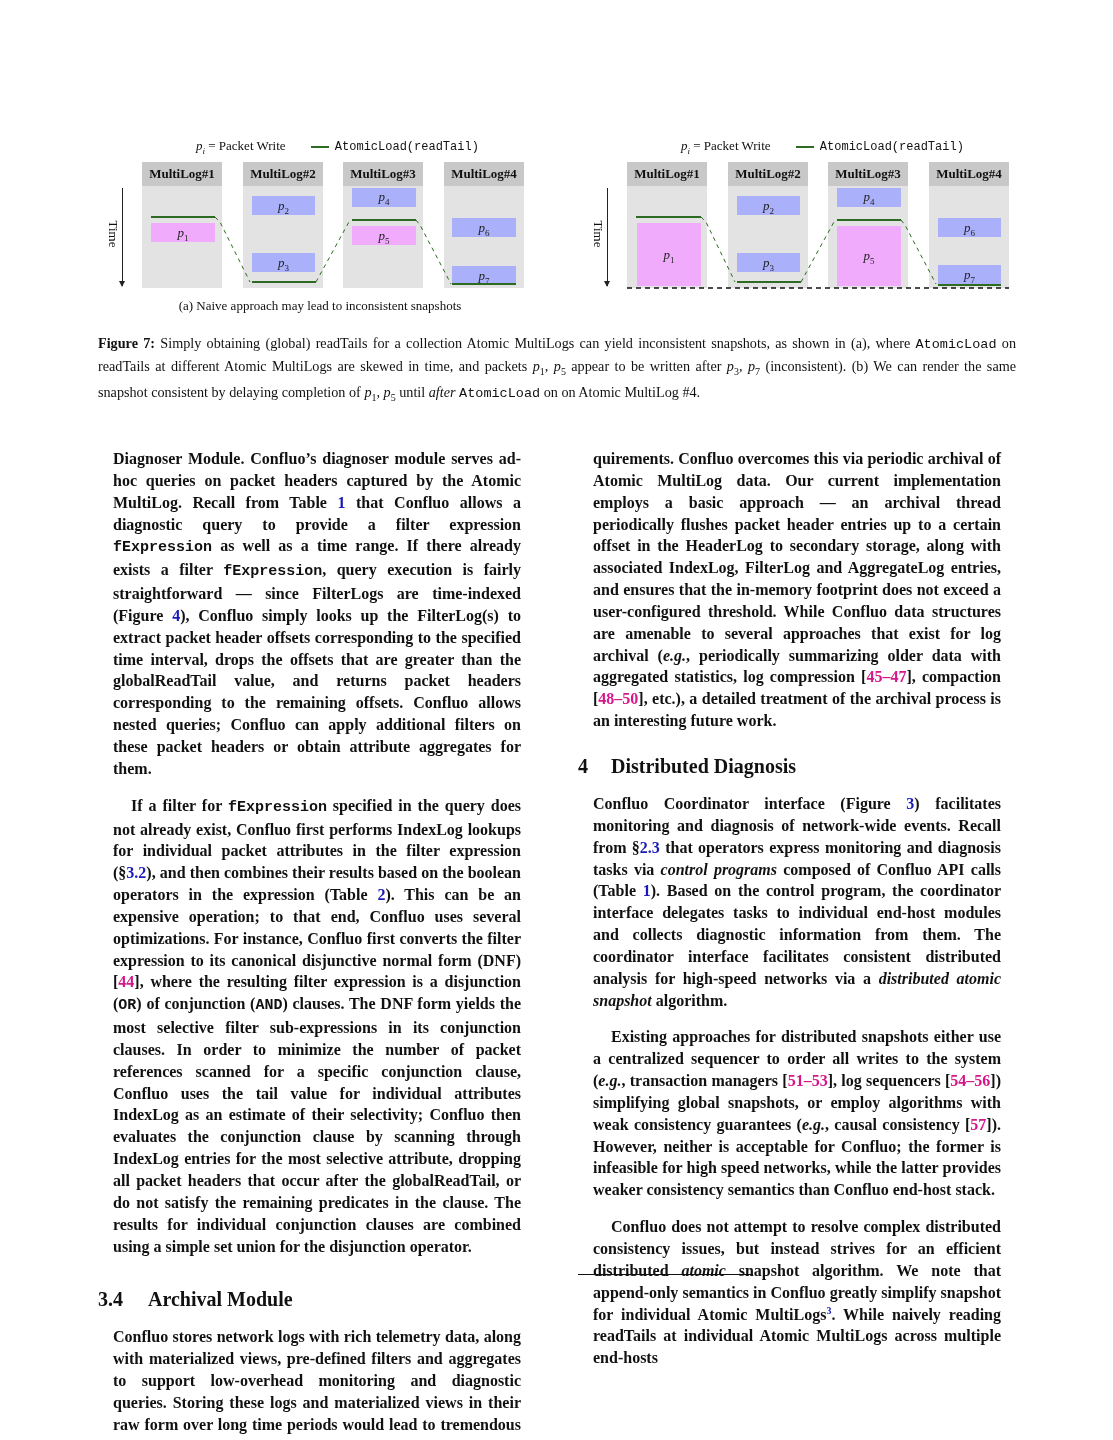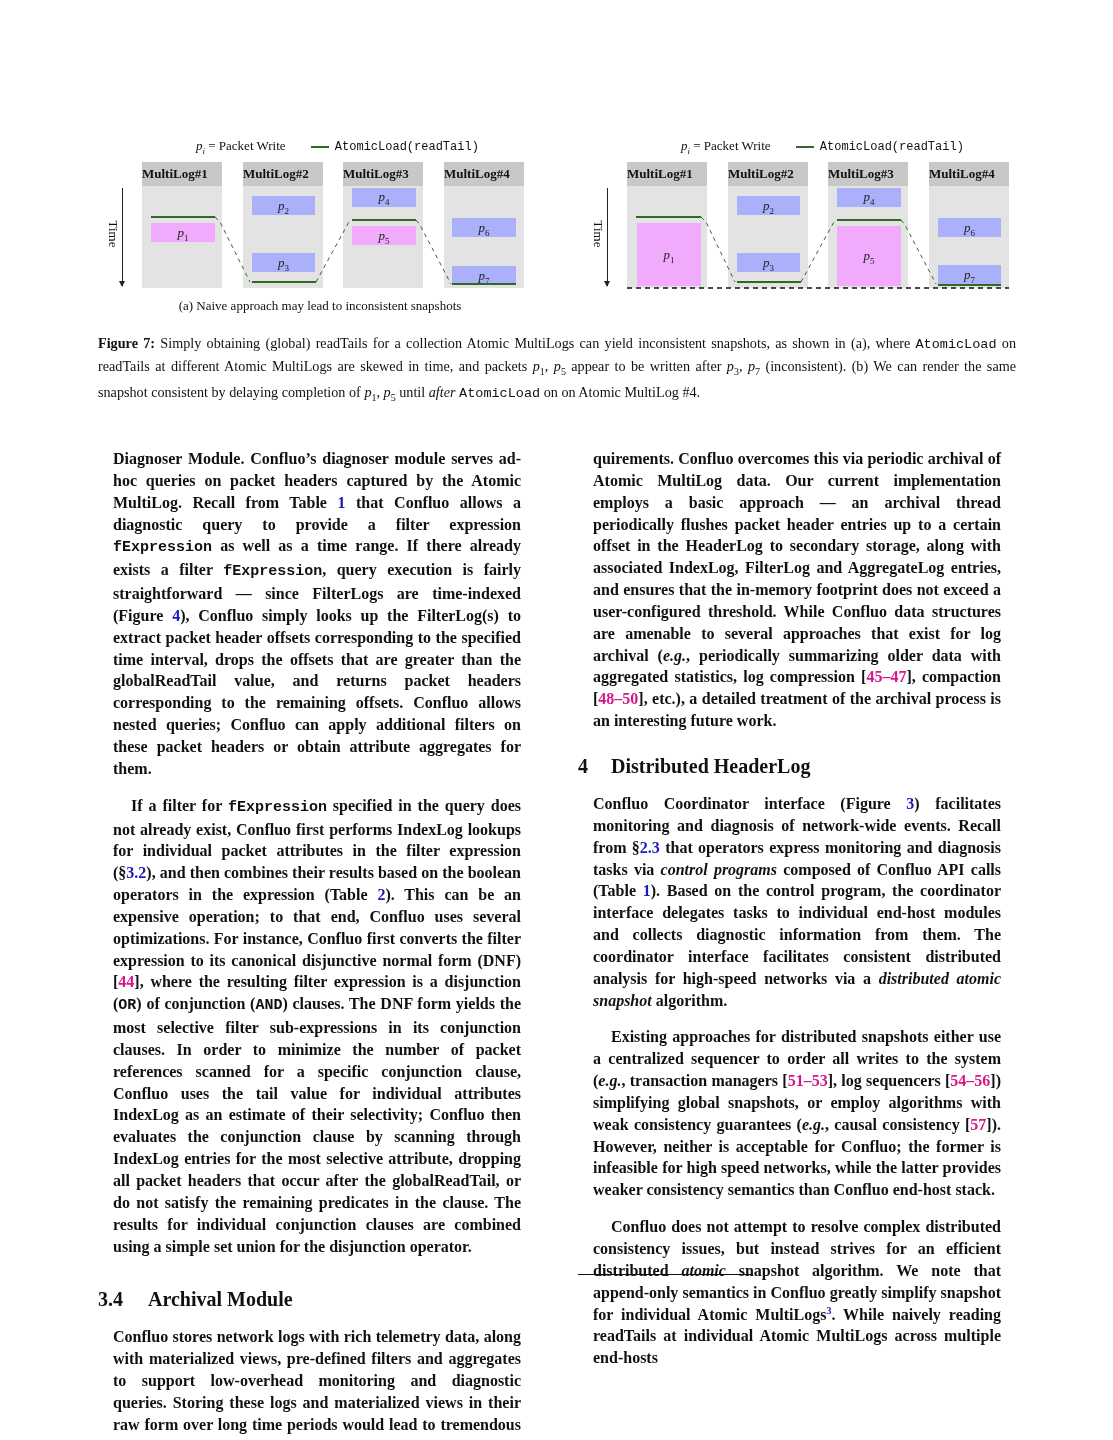--- a/index.html
+++ b/index.html
@@ -4,21 +4,21 @@
 <style>
   html, body { margin: 0; padding: 0; background: #ffffff; }
   body { width: 1113px; height: 1440px; position: relative; overflow: hidden;
          font-family: "Liberation Serif", "DejaVu Serif", serif; color: #111; }
   .mono { font-family: "Liberation Mono", "DejaVu Sans Mono", monospace; }
   .abs { position: absolute; }
   .panel { position: absolute; top: 132px; width: 440px; height: 190px; }
   .legend { position: absolute; top: 6px; font-size: 13px; white-space: nowrap; }
   .legend .gline { display: inline-block; width: 18px; height: 2px; background: #2e6b22; vertical-align: middle; margin: 0 6px 0 22px; }
   .legend .mono { font-size: 12px; }
-  .col-head { position: absolute; top: 30px; height: 24px; width: 80px; background: #c8c8c8; font-weight: bold; font-size: 13px; text-align: left; line-height: 24px; }
+  .col-head { position: absolute; top: 30px; height: 24px; width: 80px; background: #c8c8c8; font-weight: bold; font-size: 13px; text-align: center; line-height: 24px; }
   .col-body { position: absolute; top: 54px; height: 102px; width: 80px; background: #e3e3e3; }
   .pkt { position: absolute; font-style: italic; font-size: 13px; text-align: center; color: #222; }
   .pkt sub { font-size: 9px; font-style: normal; }
   .blue { background: #aab0fa; }
   .orange { background: #f0abfc; }
   .green { position: absolute; height: 2px; background: #2e6b22; }
   .time-axis { position: absolute; left: 22px; top: 56px; width: 1px; height: 98px; background: #222; }
   .time-axis::after { content: ""; position: absolute; left: -3px; bottom: -1px; border-left: 3.5px solid transparent; border-right: 3.5px solid transparent; border-top: 6px solid #222; }
   .time-label { position: absolute; left: 0px; top: 94px; font-size: 13px; transform: rotate(90deg); transform-origin: center; }
   .subcap { position: absolute; top: 166px; width: 440px; text-align: center; font-size: 13px; }
@@ -126,21 +126,21 @@
     <span>If a filter for </span><span class="mono">fExpression</span><span> specified in the query does not already exist, Confluo first performs IndexLog lookups for individual packet attributes in the filter expression (§</span><a class="ref-blue">3.2</a><span>), and then combines their results based on the boolean operators in the expression (Table </span><a class="ref-blue">2</a><span>). This can be an expensive operation; to that end, Confluo uses several optimizations. For instance, Confluo first converts the filter expression to its canonical disjunctive normal form (DNF) [</span><a class="ref-pink">44</a><span>], where the resulting filter expression is a disjunction (</span><span class="mono">OR</span><span>) of conjunction (</span><span class="mono">AND</span><span>) clauses. The DNF form yields the most selective filter sub-expressions in its conjunction clauses. In order to minimize the number of packet references scanned for a specific conjunction clause, Confluo uses the tail value for individual attributes IndexLog as an estimate of their selectivity; Confluo then evaluates the conjunction clause by scanning through IndexLog entries for the most selective attribute, dropping all packet headers that occur after the globalReadTail, or do not satisfy the remaining predicates in the clause. The results for individual conjunction clauses are combined using a simple set union for the disjunction operator.</span>
   </p>
   <h2 style="margin-top:30px; margin-bottom:8px"><span class="num">3.4</span><span>Archival Module</span></h2>
   <p>Confluo stores network logs with rich telemetry data, along with materialized views, pre-defined filters and aggregates to support low-overhead monitoring and diagnostic queries. Storing these logs and materialized views in their raw form over long time periods would lead to tremendous storage re-</p>
 </div>
 
 <div class="col" style="left:578px; top:433px;">
   <p>
     <span>quirements. Confluo overcomes this via periodic archival of Atomic MultiLog data. Our current implementation employs a basic approach — an archival thread periodically flushes packet header entries up to a certain offset in the HeaderLog to secondary storage, along with associated IndexLog, FilterLog and AggregateLog entries, and ensures that the in-memory footprint does not exceed a user-configured threshold. While Confluo data structures are amenable to several approaches that exist for log archival (</span><i>e.g.</i><span>, periodically summarizing older data with aggregated statistics, log compression [</span><a class="ref-pink">45–47</a><span>], compaction [</span><a class="ref-pink">48–50</a><span>], etc.), a detailed treatment of the archival process is an interesting future work.</span>
   </p>
-  <h2 style="margin-top:22px; margin-bottom:8px"><span class="num" style="width:33px">4</span><span>Distributed HeaderLog</span></h2>
+  <h2 style="margin-top:22px; margin-bottom:8px"><span class="num" style="width:33px">4</span><span>Distributed Diagnosis</span></h2>
   <p>
     <span>Confluo Coordinator interface (Figure </span><a class="ref-blue">3</a><span>) facilitates monitoring and diagnosis of network-wide events. Recall from §</span><a class="ref-blue">2.3</a><span> that operators express monitoring and diagnosis tasks via </span><i>control programs</i><span> composed of Confluo API calls (Table </span><a class="ref-blue">1</a><span>). Based on the control program, the coordinator interface delegates tasks to individual end-host modules and collects diagnostic information from them. The coordinator interface facilitates consistent distributed analysis for high-speed networks via a </span><i>distributed atomic snapshot</i><span> algorithm.</span>
   </p>
   <p class="ind">
     <span>Existing approaches for distributed snapshots either use a centralized sequencer to order all writes to the system (</span><i>e.g.</i><span>, transaction managers [</span><a class="ref-pink">51–53</a><span>], log sequencers [</span><a class="ref-pink">54–56</a><span>]) simplifying global snapshots, or employ algorithms with weak consistency guarantees (</span><i>e.g.</i><span>, causal consistency [</span><a class="ref-pink">57</a><span>]). However, neither is acceptable for Confluo; the former is infeasible for high speed networks, while the latter provides weaker consistency semantics than Confluo end-host stack.</span>
   </p>
   <p class="ind">
     <span>Confluo does not attempt to resolve complex distributed consistency issues, but instead strives for an efficient distributed </span><i>atomic</i><span> snapshot algorithm. We note that append-only semantics in Confluo greatly simplify snapshot for individual Atomic MultiLogs</span><sup class="ref-blue">3</sup><span>. While naively reading readTails at individual Atomic MultiLogs across multiple end-hosts</span>
   </p>
 </div>

